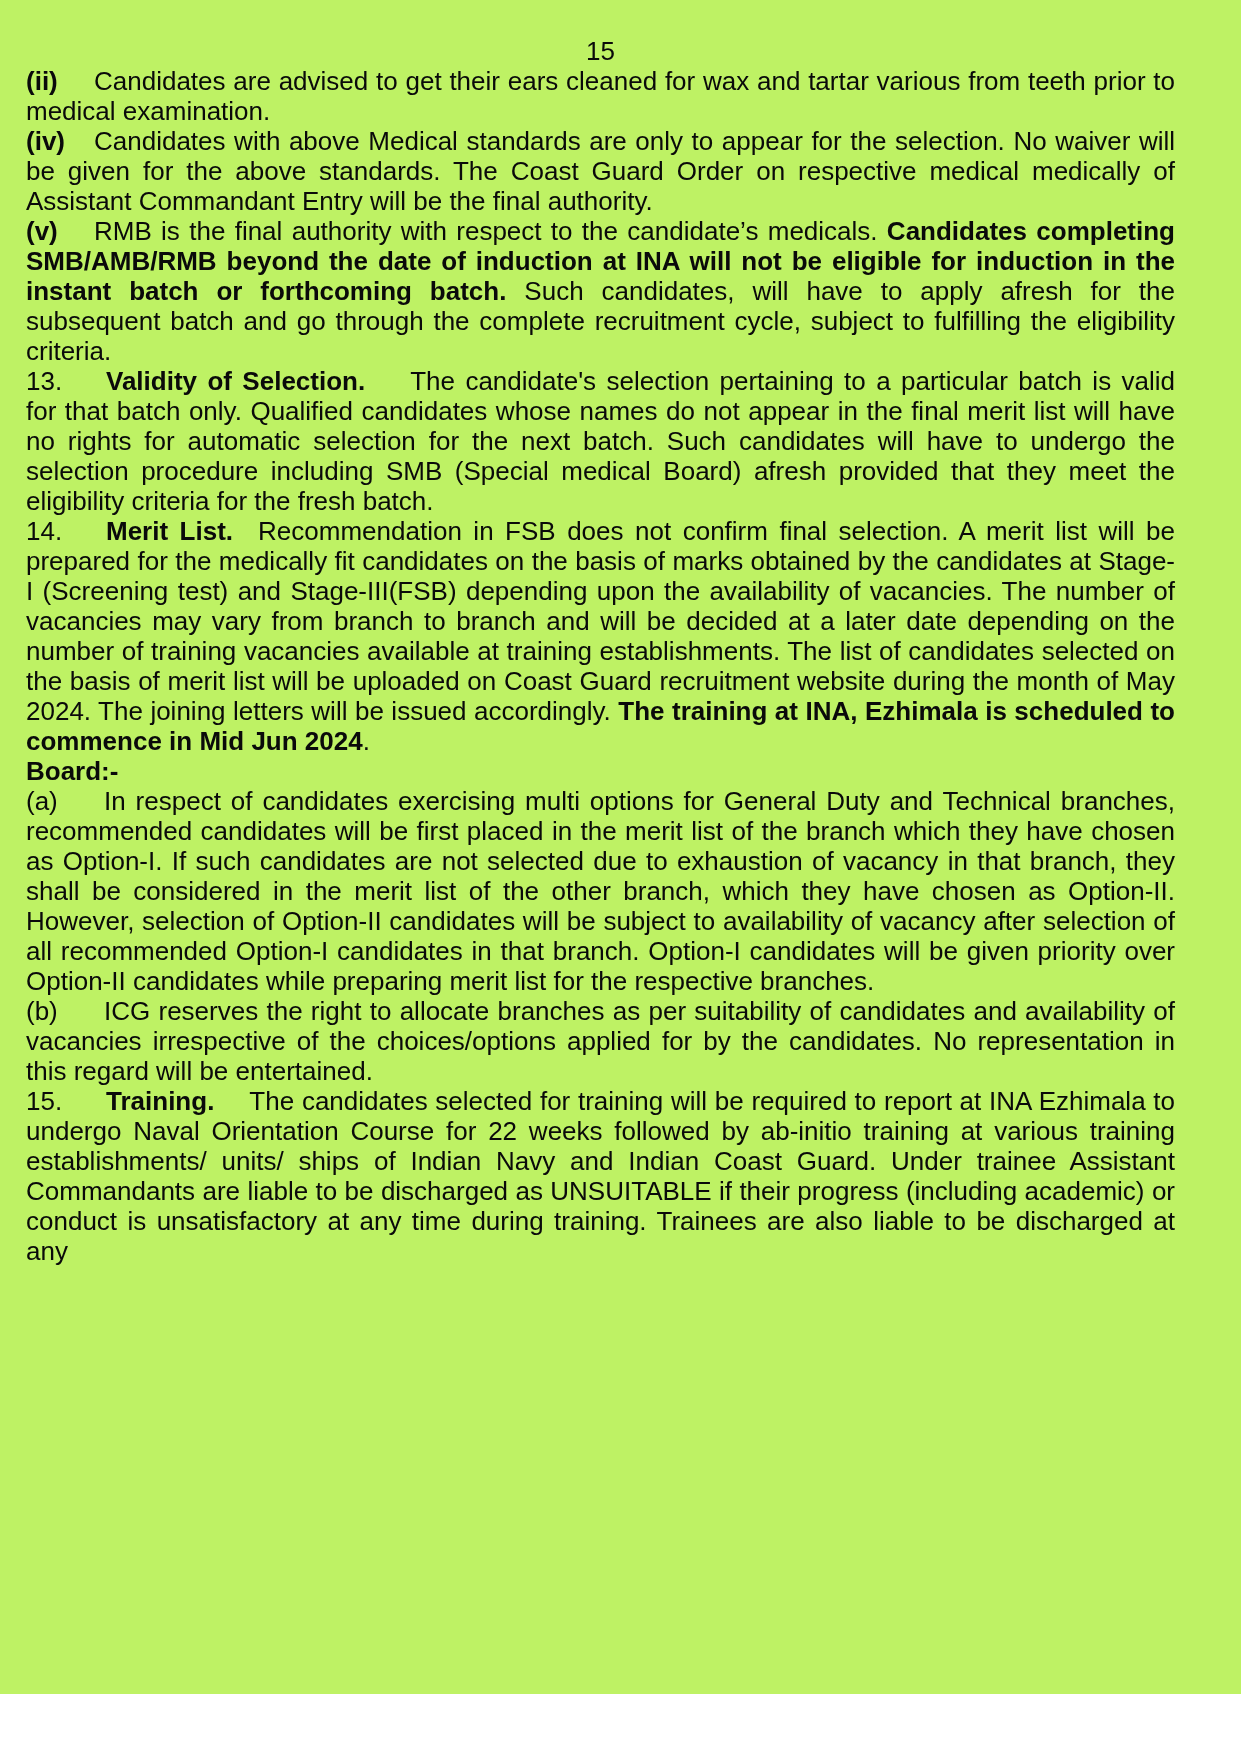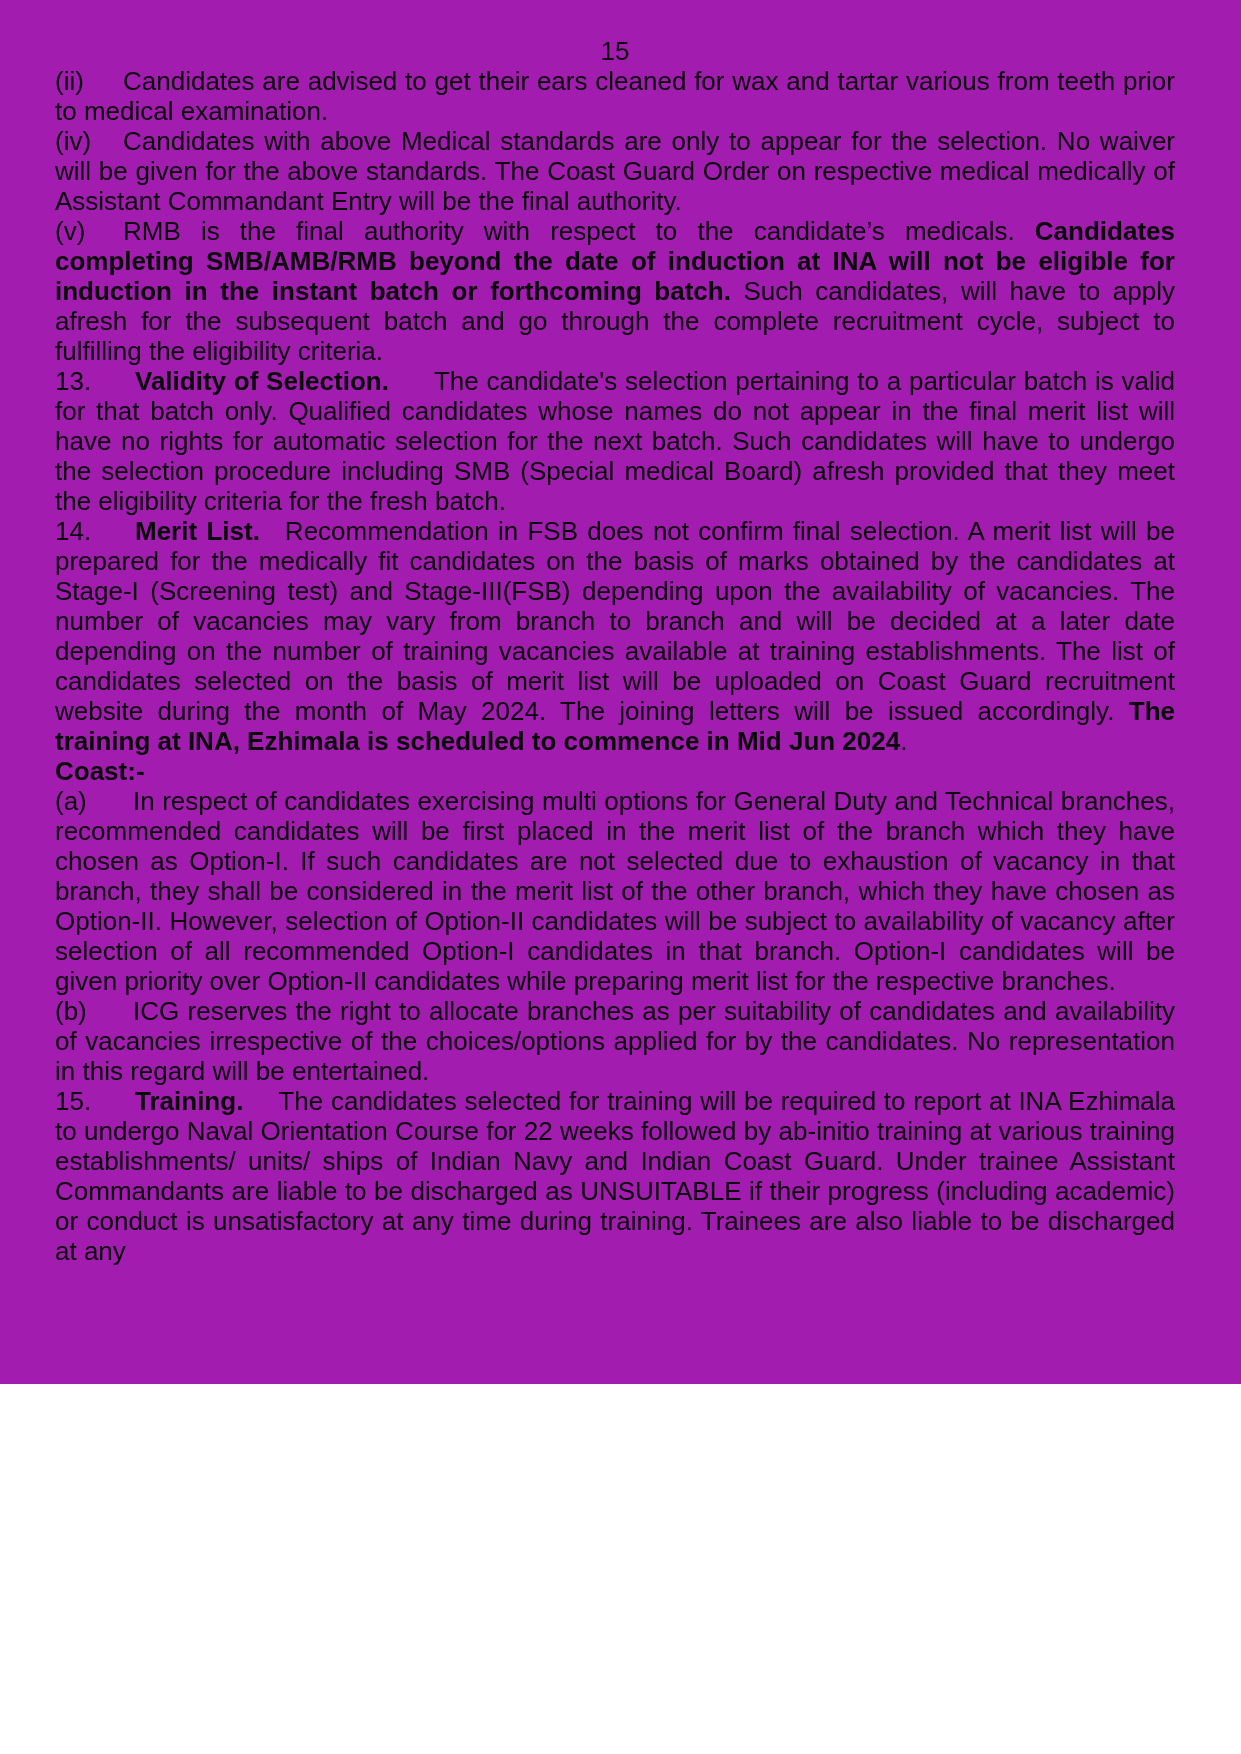--- a/index.html
+++ b/index.html
@@ -3,28 +3,28 @@
 <meta charset="utf-8">
 <style>
   html, body {
     margin: 0;
     padding: 0;
     background: #ffffff;
   }
   .page {
     position: relative;
     width: 1241px;
-    height: 1384px;
+    height: 1694px;
     box-sizing: border-box;
-    background: #a21caf;
+    background: #bef264;
     color: #0a0a0a;
     font-family: "Liberation Sans", sans-serif;
     font-size: 26px;
     line-height: 30px;
-    padding: 36px 66px 0 55px;
+    padding: 36px 66px 0 26px;
     overflow: hidden;
   }
   .pagenum {
     text-align: center;
   }
   p.para {
     margin: 0;
     text-align: justify;
   }
   
@@ -33,21 +33,21 @@
   
   .mt5  { margin-top: 5px; }
   .mt20 { margin-top: 20px; }
   .mt21 { margin-top: 21px; }
   .mt27 { margin-top: 27px; }
   .mt30 { margin-top: 30px; }
   .mt35 { margin-top: 35px; }
   .mt50 { margin-top: 50px; }
   
   .lbl { display: inline-block; }
-  .w68 { width: 68px; }
+  .w68 { width: 68px; font-weight: bold; }
   .w78 { width: 78px; }
   .w80 { width: 80px; }
   
   .gap { display: inline-block; height: 1px; }
   .g25 { width: 25px; }
   .g35 { width: 35px; }
   .g45 { width: 45px; }
   .b { font-weight: bold; }
   .hd {
     font-weight: bold;
@@ -66,21 +66,21 @@
 
 
   <p class="para indent-sub mt30"><span class="lbl w68">(iv)</span><span>Candidates with above Medical standards are only to appear for the selection. No waiver will be given for the above standards. The Coast Guard Order on respective medical medically of Assistant Commandant Entry will be the final authority.</span></p>
 
   <p class="para indent-sub mt21"><span class="lbl w68">(v)</span><span>RMB is the final authority with respect to the candidate’s medicals. </span><span class="b">Candidates completing SMB/AMB/RMB beyond the date of induction at INA will not be eligible for induction in the instant batch or forthcoming batch.</span><span> Such candidates, will have to apply afresh for the subsequent batch and go through the complete recruitment cycle, subject to fulfilling the eligibility criteria.</span></p>
 
   <p class="para mt27"><span class="lbl w80">13.</span><span class="hd">Validity of Selection</span><span class="b">.</span><span class="gap g45"></span><span>The candidate's selection pertaining to a particular batch is valid for that batch only. Qualified candidates whose names do not appear in the final merit list will have no rights for automatic selection for the next batch. Such candidates will have to undergo the selection procedure including SMB (Special medical Board) afresh provided that they meet the eligibility criteria for the fresh batch.</span></p>
 
   <p class="para mt50"><span class="lbl w80">14.</span><span class="hd">Merit List</span><span class="b">.</span><span class="gap g25"></span><span>Recommendation in FSB does not confirm final selection. A merit list will be prepared for the medically fit candidates on the basis of marks obtained by the candidates at Stage-I (Screening test) and Stage-III(FSB) depending upon the availability of vacancies. The number of vacancies may vary from branch to branch and will be decided at a later date depending on the number of training vacancies available at training establishments. The list of candidates selected on the basis of merit list will be uploaded on Coast Guard recruitment website during the month of May 2024. The joining letters will be issued accordingly. </span><span class="b">The training at INA, Ezhimala is scheduled to commence in Mid Jun 2024</span><span>.</span></p>
 
-  <p class="para indent-alpha mt35"><span class="hd">Coast:-</span></p>
+  <p class="para indent-alpha mt35"><span class="hd">Board:-</span></p>
 
   <p class="para indent-alpha mt30"><span class="lbl w78">(a)</span><span>In respect of candidates exercising multi options for General Duty and Technical branches, recommended candidates will be first placed in the merit list of the branch which they have chosen as Option-I. If such candidates are not selected due to exhaustion of vacancy in that branch, they shall be considered in the merit list of the other branch, which they have chosen as Option-II. However, selection of Option-II candidates will be subject to availability of vacancy after selection of all recommended Option-I candidates in that branch. Option-I candidates will be given priority over Option-II candidates while preparing merit list for the respective branches.</span></p>
 
   <p class="para indent-alpha mt30"><span class="lbl w78">(b)</span><span>ICG reserves the right to allocate branches as per suitability of candidates and availability of vacancies irrespective of the choices/options applied for by the candidates. No representation in this regard will be entertained.</span></p>
 
   <p class="para mt30"><span class="lbl w80">15.</span><span class="hd">Training</span><span class="b">.</span><span class="gap g35"></span><span>The candidates selected for training will be required to report at INA Ezhimala to undergo Naval Orientation Course for 22 weeks followed by ab-initio training at various training establishments/ units/ ships of Indian Navy and Indian Coast Guard. Under trainee Assistant Commandants are liable to be discharged as UNSUITABLE if their progress (including academic) or conduct is unsatisfactory at any time during training. Trainees are also liable to be discharged at any</span></p>
 
 </div>
 
 </body></html>

